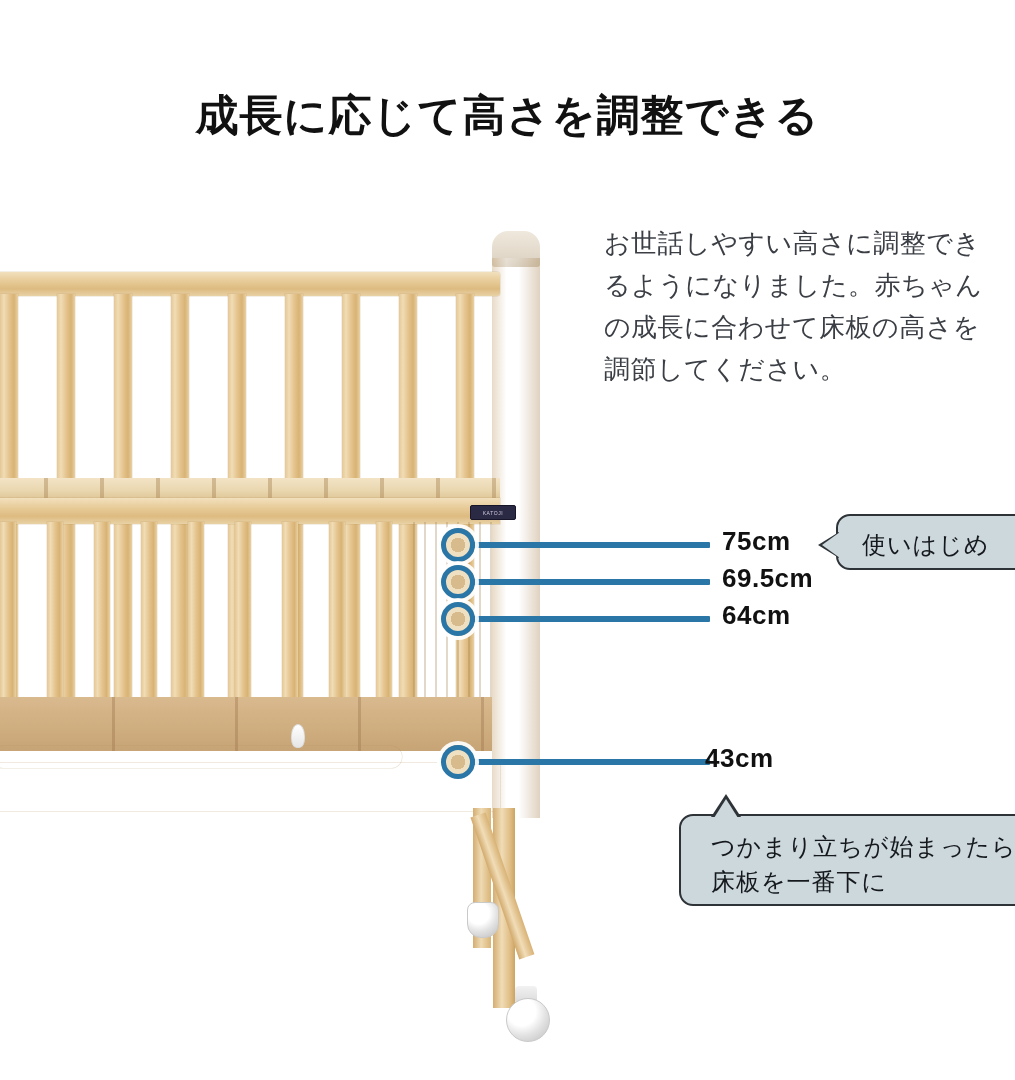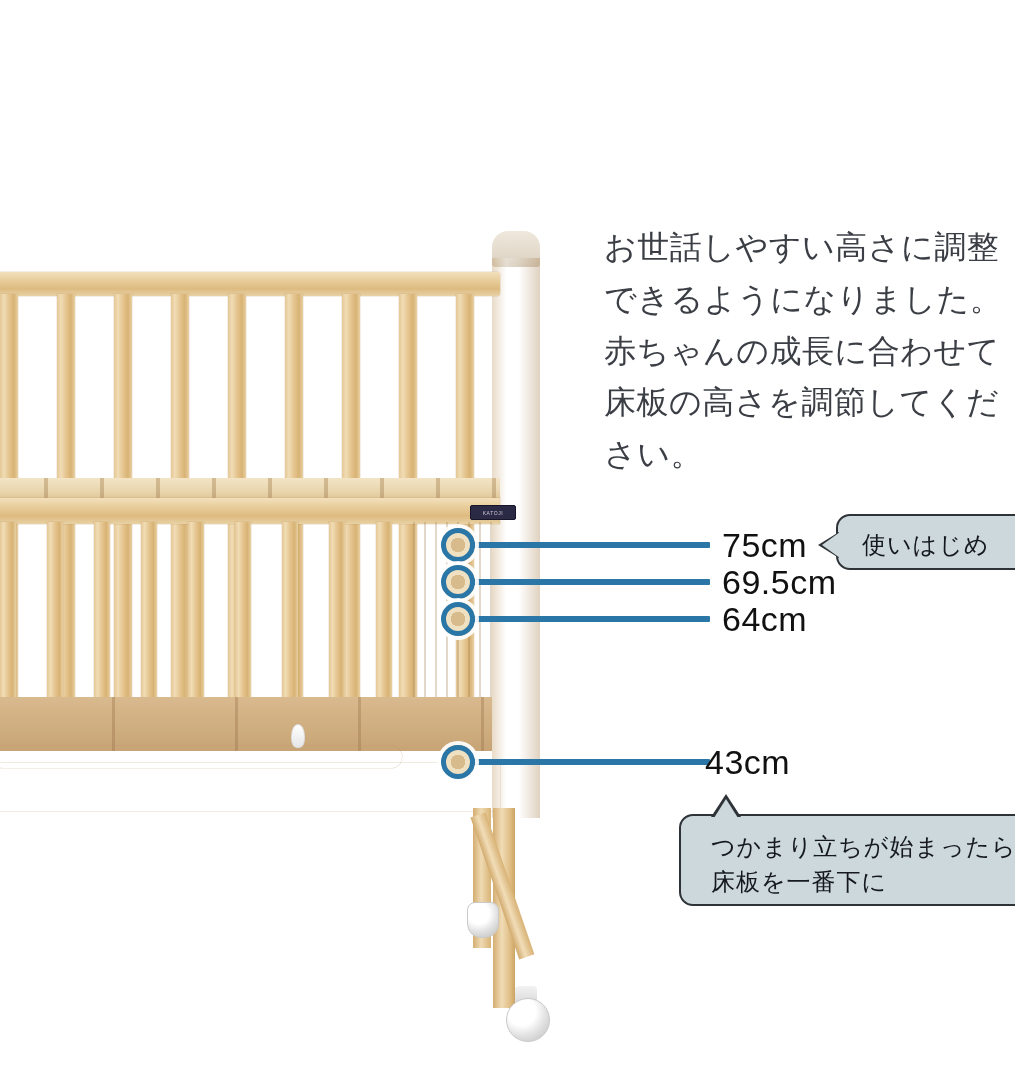--- a/index.html
+++ b/index.html
@@ -18,21 +18,21 @@
     text-align:center;
     font-size:43px;font-weight:700;color:#111111;
     letter-spacing:1px;
     line-height:1.1;
     white-space:nowrap;
   }
 
   
   .desc{
     position:absolute;left:604px;top:222px;width:400px;
-    font-size:32px;color:#3b3f45;
+    font-size:26px;color:#3b3f45;
     line-height:1.62;
     letter-spacing:0.5px;
     font-weight:400;
   }
 
   
   #photo{position:absolute;left:0px;top:230px;width:580px;height:850px;}
 
   .wd{position:absolute;}
 
@@ -52,21 +52,21 @@
     border:5px solid #2a76a6;
     box-sizing:border-box;
     background:radial-gradient(circle,#d8bb8c 0 42%,#efe0c2 42% 100%);
     box-shadow:0 0 0 4px rgba(255,255,255,.92);
     z-index:30;
   }
   .leader{
     position:absolute;height:6px;background:#2a76a6;z-index:25;border-radius:1px;
   }
   .dim{
-    position:absolute;font-size:34px;font-weight:400;color:#111;
+    position:absolute;font-size:26px;font-weight:700;color:#111;
     letter-spacing:0.5px;white-space:nowrap;z-index:30;
   }
 
   
   .bubble{
     position:absolute;
     background:#ccd8dc;
     border:2.5px solid #2e3338;
     border-radius:14px;
     color:#15191d;
@@ -120,20 +120,21 @@
   }
   .platform{
     background:linear-gradient(180deg,#f3e4c6 0%,#e9d6ae 60%,#ddc393 100%);
   }
 </style>
 </head>
 <body>
 
 <div id="stage">
 
+  <div class="title">成長に応じて高さを調整できる</div>
 
   <div class="desc">お世話しやすい高さに調整できるようになりました。赤ちゃんの成長に合わせて床板の高さを調節してください。</div>
 
   <div id="photo">
 
     <div class="wd" style="left:492px;top:1px;width:48px;height:36px;border-radius:16px 16px 3px 3px;
                 background:linear-gradient(180deg,#efe8dc 0%,#e3dacc 60%,#d9cfbe 100%);"></div>
 
     <div class="wd" style="left:492px;top:28px;width:48px;height:560px;
                 background:linear-gradient(90deg,#cfa665 0%,#e9d5ae 18%,#f2e4c4 38%,#e2bf87 66%,#c99f62 88%,#ddc characterize 100%);

